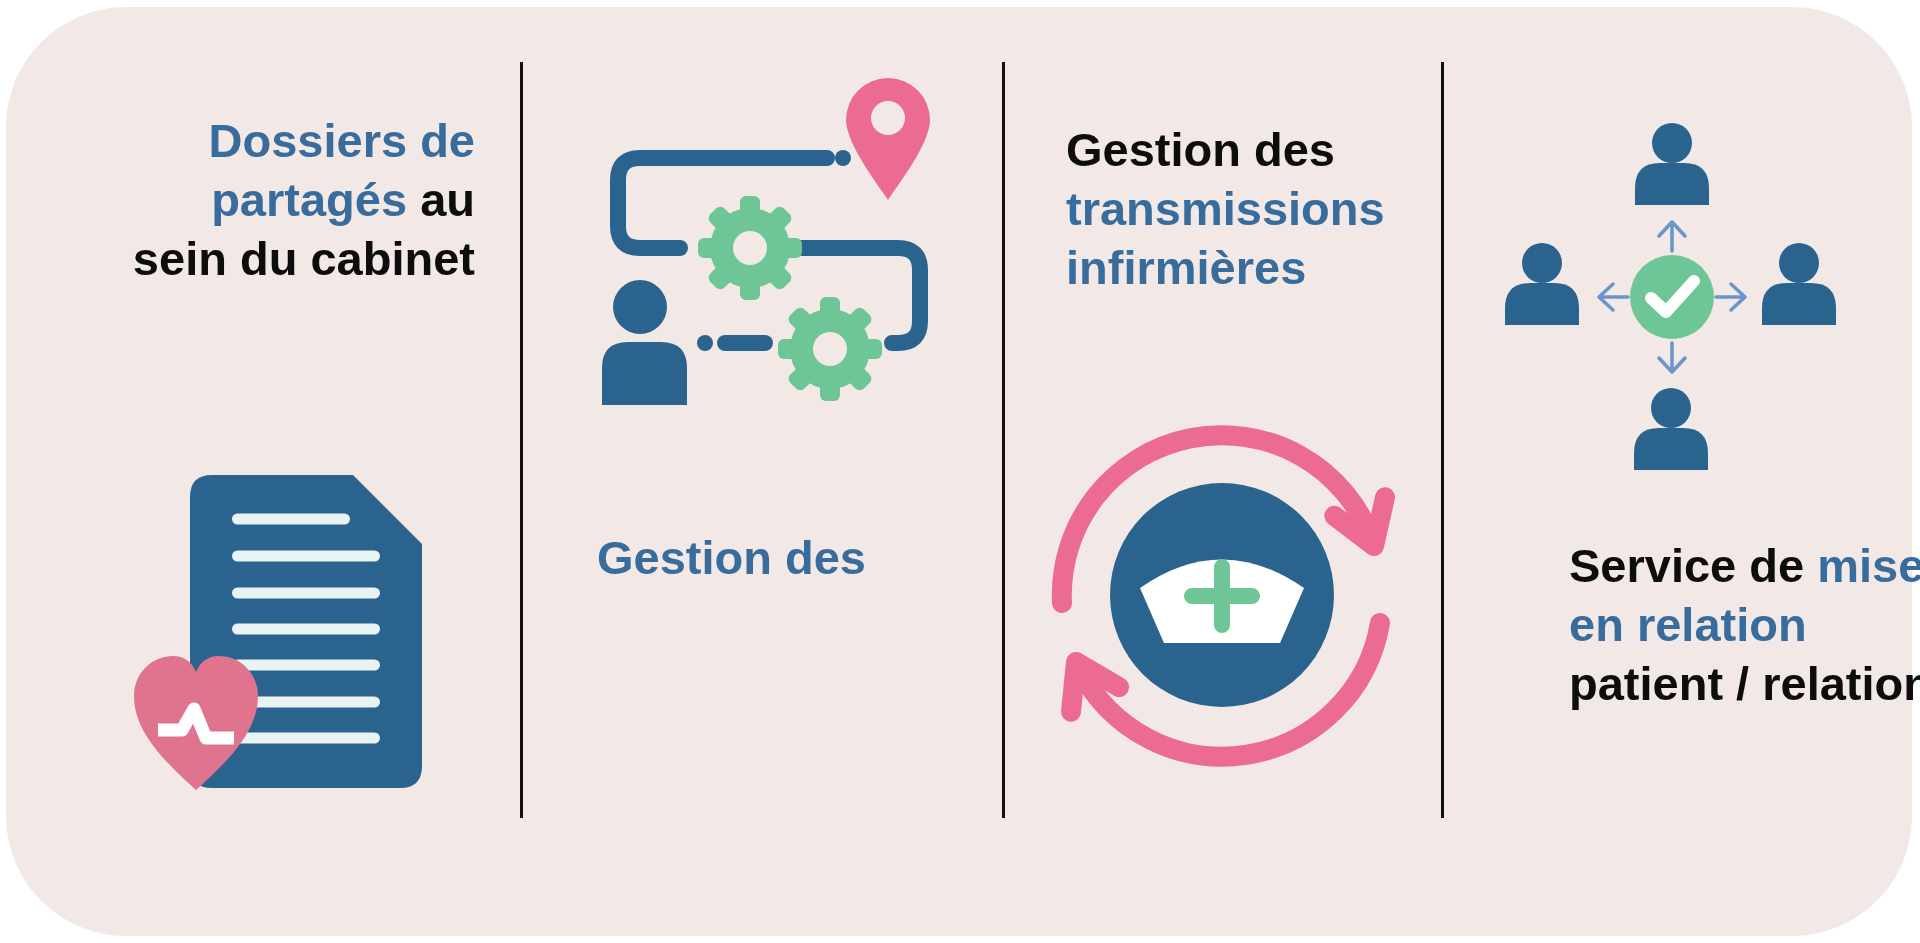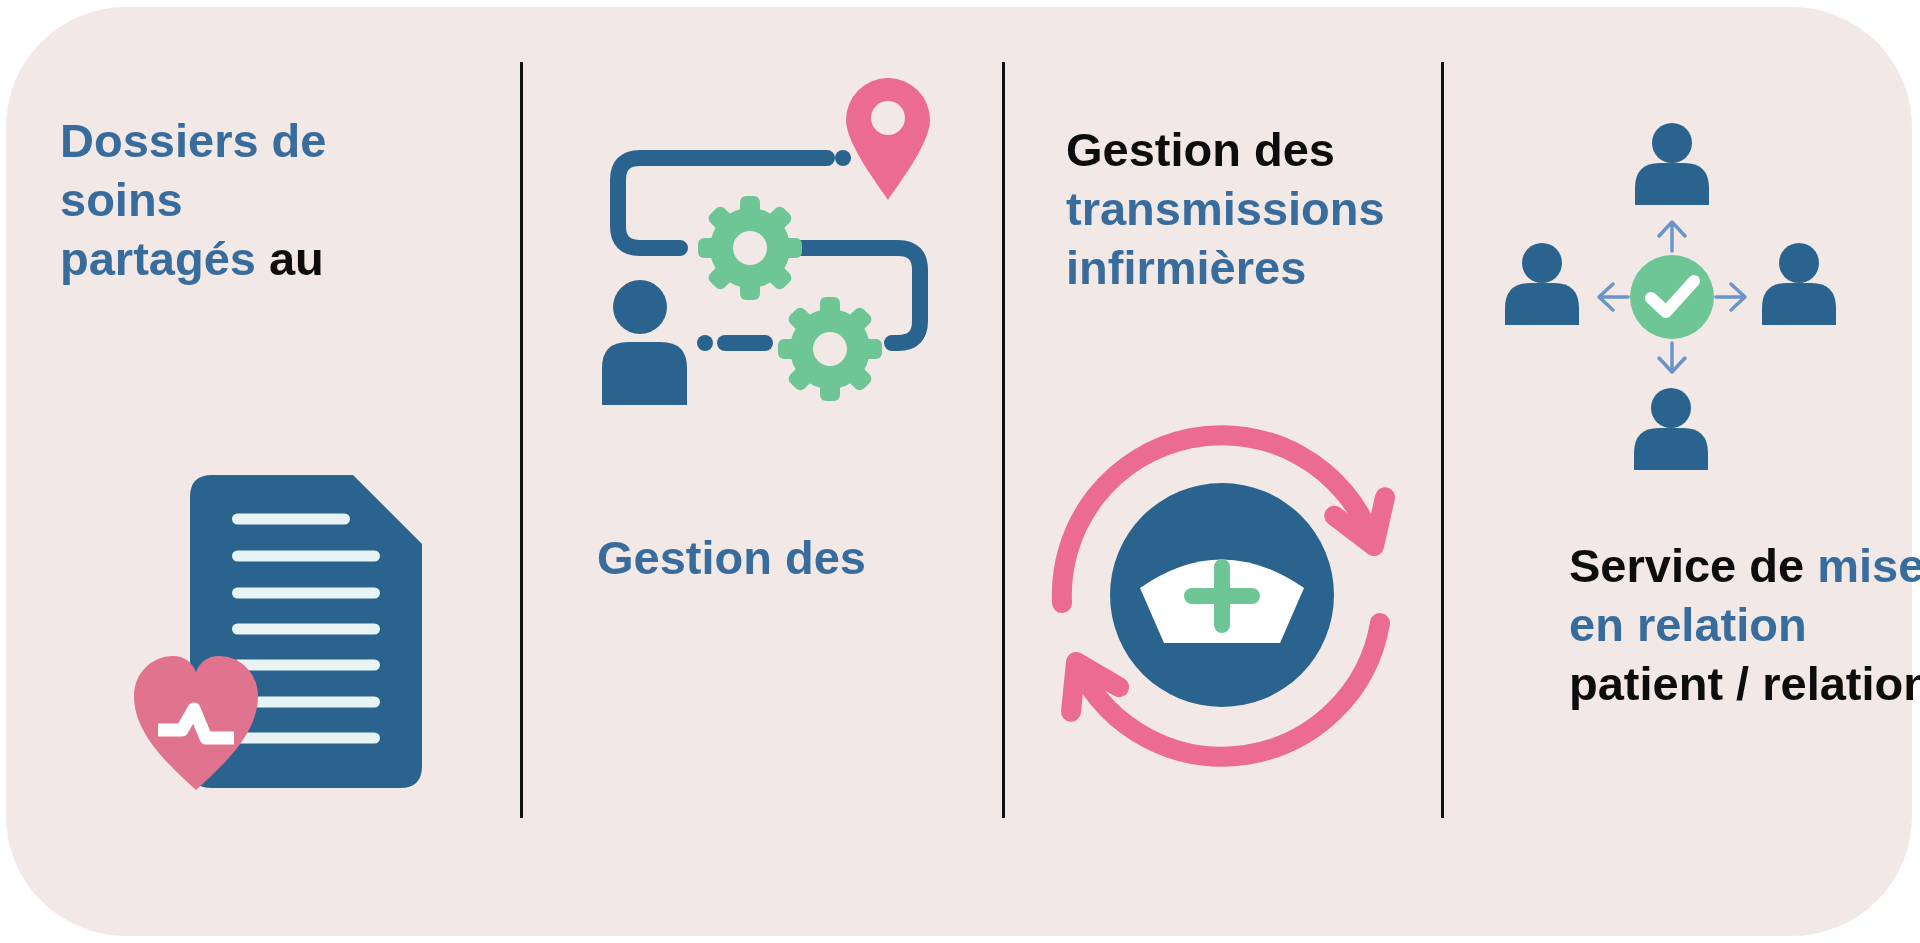--- a/index.html
+++ b/index.html
@@ -15,21 +15,21 @@
   }
   .divider{
     position:absolute;top:62px;height:756px;width:2.5px;
     background:var(--divider,#111);
   }
   .d1{left:520px;} .d2{left:1002px;} .d3{left:1441px;}
   .title{
     position:absolute;font-weight:700;font-size:47px;line-height:59px;
     white-space:nowrap;
   }
-  .t-col1{left:60px;top:111px;width:415px;text-align:left;}
+  .t-col1{left:60px;top:111px;width:415px;text-align:right;}
   .t-col2{left:597px;top:528px;text-align:left;}
   .t-col3{left:1066px;top:120px;text-align:left;}
   .t-col4{left:1569px;top:536px;text-align:left;}
   .c-blue{color:var(--text_blue,#386c9d);}
   .c-black{color:var(--ink,#0d0d0d);}
   .icon{position:absolute;}
   .i-doc{left:185px;top:470px;}
   .i-heart{left:130px;top:652px;}
   .i-route{left:560px;top:65px;}
   .i-nurse{left:1040px;top:415px;}
@@ -54,22 +54,22 @@
 
 <div class="canvas">
   <div class="card"></div>
 
   <div class="divider d1"></div>
   <div class="divider d2"></div>
   <div class="divider d3"></div>
 
   <div class="title t-col1">
     <div><span class="c-blue">Dossiers de</span></div>
-    <div><span class="c-blue">soins</span></div>
     <div><span class="c-blue">partagés</span><span class="c-black"> au</span></div>
+    <div><span class="c-black">sein du cabinet</span></div>
   </div>
 
   <svg class="icon i-doc" width="240" height="325" viewBox="0 0 240 325">
     <path class="f-blue" d="M27 5 H168 L237 74 V296 Q237 318 215 318 H27 Q5 318 5 296 V27 Q5 5 27 5 Z"></path>
     <rect class="f-line" x="47" y="43.5" width="118" height="11" rx="5.5"></rect>
     <rect class="f-line" x="47" y="80.5" width="148" height="11" rx="5.5"></rect>
     <rect class="f-line" x="47" y="117.5" width="148" height="11" rx="5.5"></rect>
     <rect class="f-line" x="47" y="153.5" width="148" height="11" rx="5.5"></rect>
     <rect class="f-line" x="47" y="189.5" width="148" height="11" rx="5.5"></rect>
     <rect class="f-line" x="47" y="226.5" width="148" height="11" rx="5.5"></rect>

